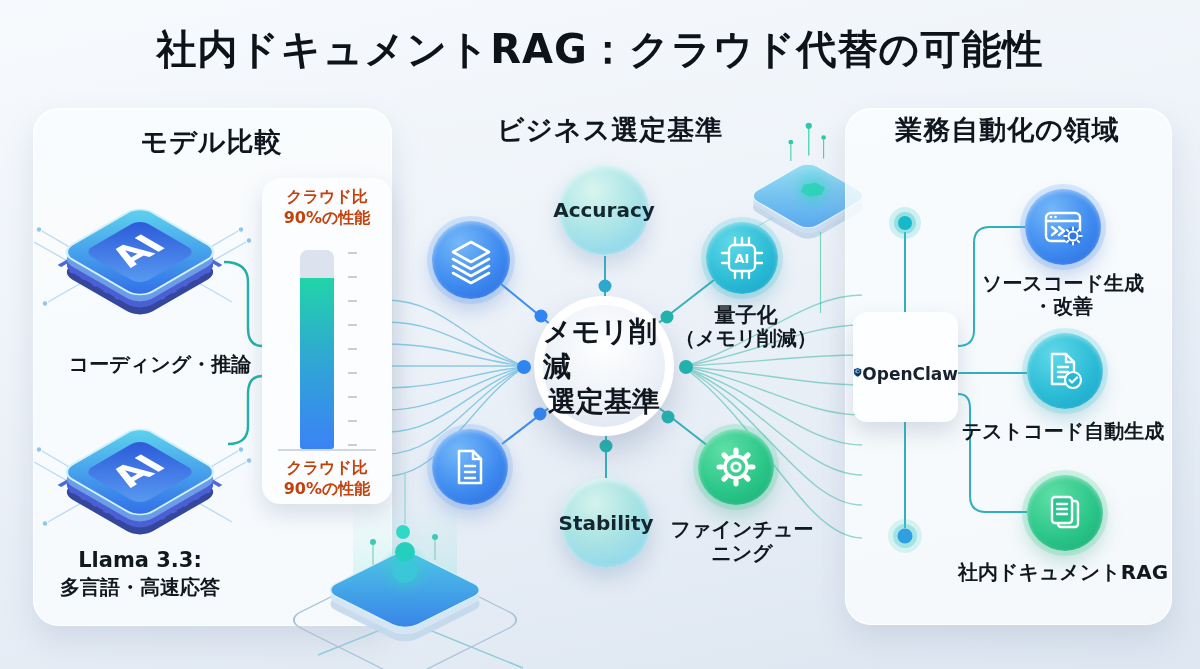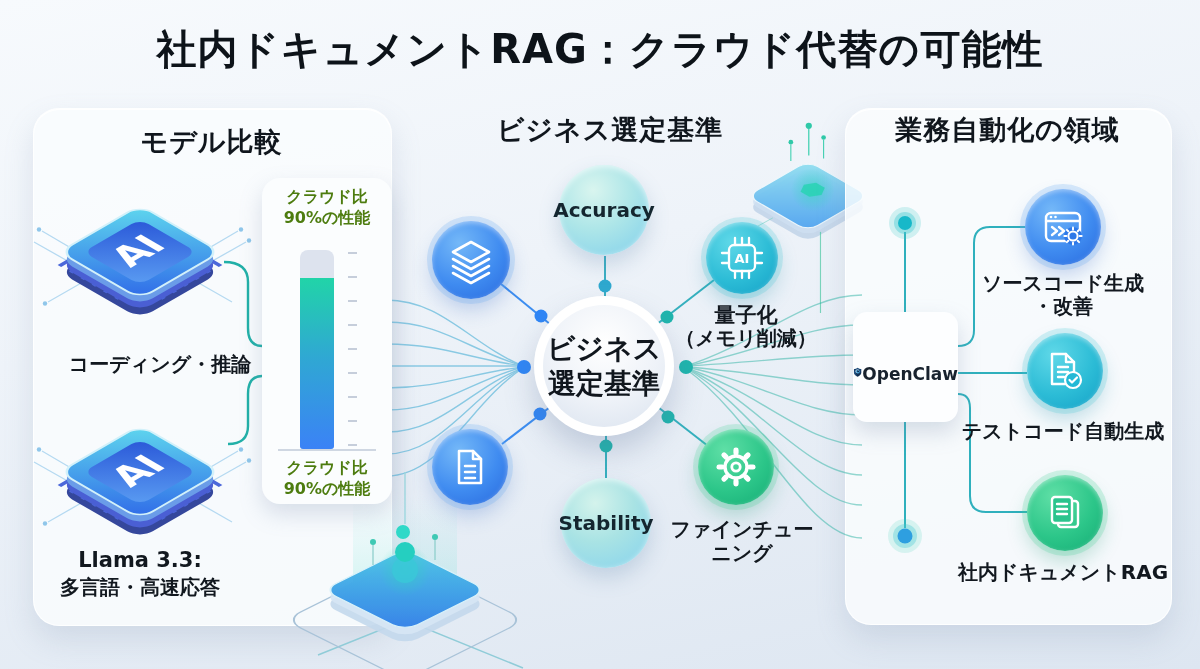--- a/index.html
+++ b/index.html
@@ -25,21 +25,21 @@
   .h-left{left:33px;top:124px;width:357px;}
   .h-center{left:430px;top:112px;width:360px;}
   .h-right{left:845px;top:112px;width:325px;}
   .lbl{font-weight:800;color:#12181f;z-index:6;}
   svg{display:block;}
   .svg-under{left:0;top:0;z-index:1;}
   .svg-over{left:0;top:0;z-index:3;}
   
   .gauge-card{left:262px;top:178px;width:130px;height:326px;background:#fbfdfe;
     border-radius:18px;box-shadow:0 10px 22px rgba(120,140,170,0.25);z-index:4;}
-  .gauge-lbl{left:0;width:130px;text-align:center;font-size:16px;line-height:21px;font-weight:800;color:#4d7c0f;}
+  .gauge-lbl{left:0;width:130px;text-align:center;font-size:16px;line-height:21px;font-weight:800;color:#c2410c;}
   .bar-track{left:38px;top:72px;width:34px;height:199px;border-radius:8px 8px 3px 3px;background:#dde3ee;overflow:hidden;}
   .bar-fill{position:absolute;left:0;bottom:0;width:100%;height:86%;
     background:linear-gradient(180deg,#21d4a8 0%,#2fa9d2 45%,#3b82f6 100%);}
   .tick{left:86px;width:9px;height:2px;background:#c6cedb;}
   .baseline{left:16px;top:271px;width:98px;height:2px;background:#cfd7e2;}
   
   .hub{left:534px;top:296px;width:140px;height:140px;border-radius:50%;background:#ffffff;
     box-shadow:0 16px 30px rgba(90,110,150,0.28);z-index:5;}
   .hub-inner{position:absolute;left:9px;top:9px;width:122px;height:122px;border-radius:50%;
     background:radial-gradient(circle at 50% 32%,#ffffff 0%,#eef2f8 55%,#d9e2ee 100%);
@@ -376,21 +376,21 @@
     <div class="abs tick" style="top:266px;"></div>
     <div class="abs baseline"></div>
     <div class="abs gauge-lbl" style="top:279px;">
       <div>クラウド比</div>
       <div>90%の性能</div>
     </div>
   </div>
 
   <div class="abs hub">
     <div class="hub-inner">
-      <div class="hub-line">ビジネス</div>
+      <div class="hub-line">メモリ削減</div>
       <div class="hub-line">選定基準</div>
     </div>
   </div>
 
   <div class="abs sat sat-soft sat-stability">
     <span class="sat-text">Stability</span>
   </div>
   <div class="abs sat sat-soft sat-accuracy">
     <span class="sat-text">Accuracy</span>
   </div>

